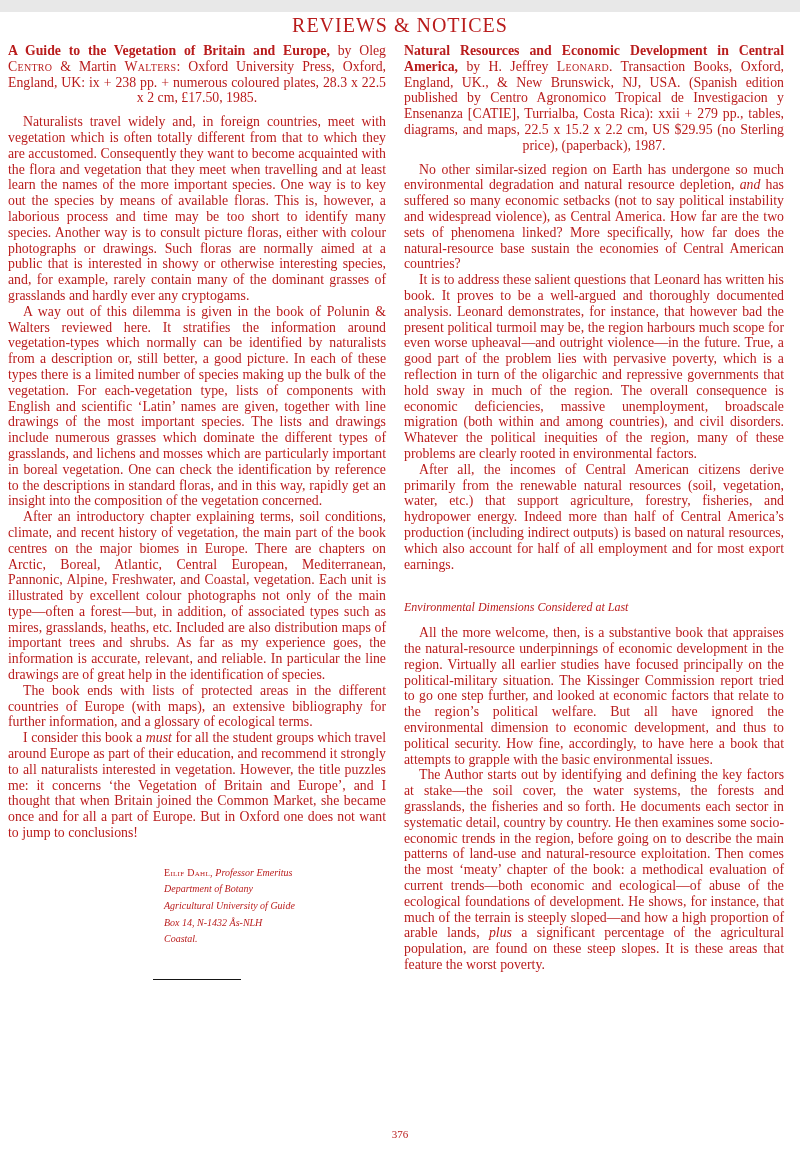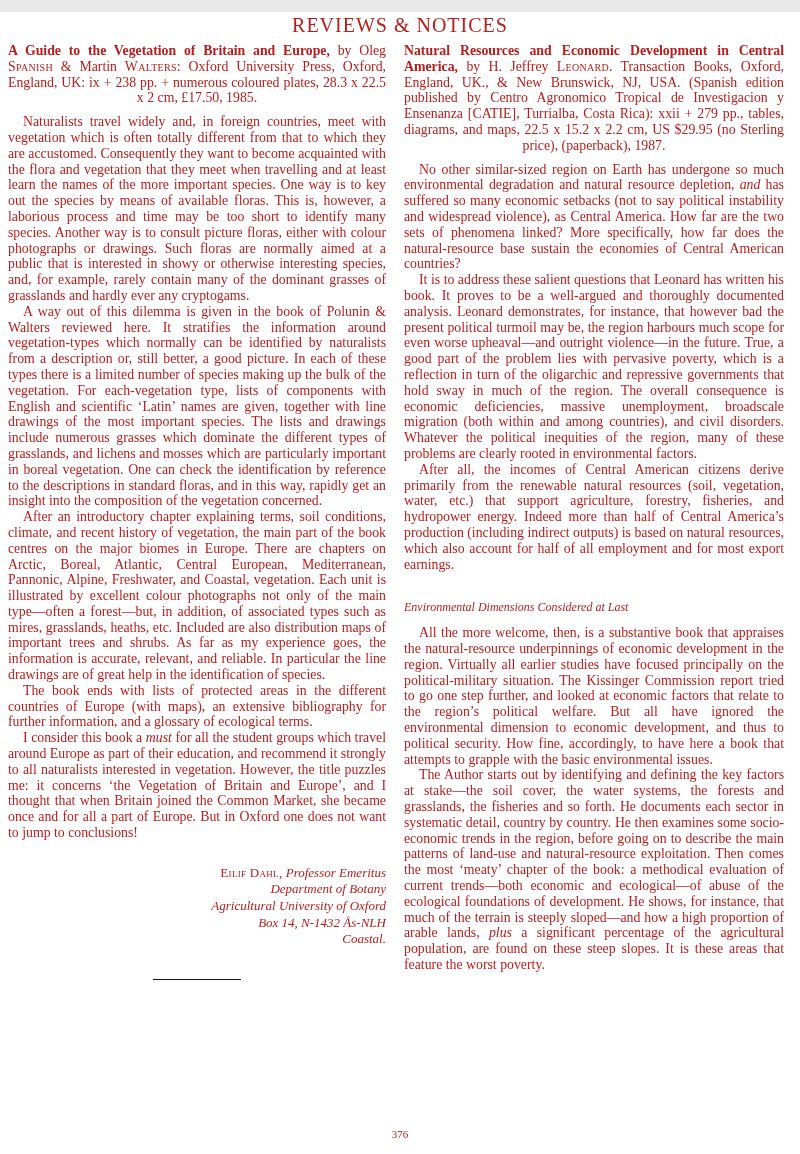--- a/index.html
+++ b/index.html
@@ -39,23 +39,23 @@
     text-align: justify;
     text-align-last: center;
   }
   .body-para { margin: 0; text-indent: 15px; }
   .b  { font-weight: bold; }
   .i  { font-style: italic; }
   .sc { font-variant: small-caps; font-style: normal; letter-spacing: 0.3px; }
   .signature {
     margin: 24px 0 0 156px;
     font-style: italic;
-    font-size: 13px;
+    font-size: 10px;
     line-height: 16.6px;
-    text-align: right;
+    text-align: left;
   }
   .sig-line { white-space: nowrap; }
   .end-rule {
     border: none;
     border-top: 1.6px solid #151515;
     width: 88px;
     margin: 31px auto 0 auto;
   }
   .section-heading {
     margin: 27px 0 10px 0;
@@ -84,30 +84,30 @@
   }
 </style>
 </head>
 <body>
 
 <div class="page">
 
   <h1 class="page-header">REVIEWS &amp; NOTICES</h1>
 
   <div class="col col-left">
-    <p class="citation"><span class="b">A Guide to the Vegetation of Britain and Europe,</span><span> by Oleg </span><span class="sc">Spanish</span><span> &amp; Martin </span><span class="sc">Walters</span><span>: Oxford University Press, Oxford, England, UK: ix + 238 pp. + numerous coloured plates, 28.3 x 22.5 x 2 cm, £17.50, 1985.</span></p>
+    <p class="citation"><span class="b">A Guide to the Vegetation of Britain and Europe,</span><span> by Oleg </span><span class="sc">Centro</span><span> &amp; Martin </span><span class="sc">Walters</span><span>: Oxford University Press, Oxford, England, UK: ix + 238 pp. + numerous coloured plates, 28.3 x 22.5 x 2 cm, £17.50, 1985.</span></p>
     <p class="body-para"><span>Naturalists travel widely and, in foreign countries, meet with vegetation which is often totally different from that to which they are accustomed. Consequently they want to become acquainted with the flora and vegetation that they meet when travelling and at least learn the names of the more important species. One way is to key out the species by means of available floras. This is, however, a laborious process and time may be too short to identify many species. Another way is to consult picture floras, either with colour photographs or drawings. Such floras are normally aimed at a public that is interested in showy or otherwise interesting species, and, for example, rarely contain many of the dominant grasses of grasslands and hardly ever any cryptogams.</span></p>
     <p class="body-para"><span>A way out of this dilemma is given in the book of Polunin &amp; Walters reviewed here. It stratifies the information around vegetation-types which normally can be identified by naturalists from a description or, still better, a good picture. In each of these types there is a limited number of species making up the bulk of the vegetation. For each-vegetation type, lists of components with English and scientific ‘Latin’ names are given, together with line drawings of the most important species. The lists and drawings include numerous grasses which dominate the different types of grasslands, and lichens and mosses which are particularly important in boreal vegetation. One can check the identification by reference to the descriptions in standard floras, and in this way, rapidly get an insight into the composition of the vegetation concerned.</span></p>
     <p class="body-para"><span>After an introductory chapter explaining terms, soil conditions, climate, and recent history of vegetation, the main part of the book centres on the major biomes in Europe. There are chapters on Arctic, Boreal, Atlantic, Central European, Mediterranean, Pannonic, Alpine, Freshwater, and Coastal, vegetation. Each unit is illustrated by excellent colour photographs not only of the main type—often a forest—but, in addition, of associated types such as mires, grasslands, heaths, etc. Included are also distribution maps of important trees and shrubs. As far as my experience goes, the information is accurate, relevant, and reliable. In particular the line drawings are of great help in the identification of species.</span></p>
     <p class="body-para"><span>The book ends with lists of protected areas in the different countries of Europe (with maps), an extensive bibliography for further information, and a glossary of ecological terms.</span></p>
     <p class="body-para"><span>I consider this book a </span><span class="i">must</span><span> for all the student groups which travel around Europe as part of their education, and recommend it strongly to all naturalists interested in vegetation. However, the title puzzles me: it concerns ‘the Vegetation of Britain and Europe’, and I thought that when Britain joined the Common Market, she became once and for all a part of Europe. But in Oxford one does not want to jump to conclusions!</span></p>
     <div class="signature">
       <div class="sig-line"><span class="sc">Eilif Dahl,</span><span class="i"> Professor Emeritus</span></div>
       <div class="sig-line"><span class="i">Department of Botany</span></div>
-      <div class="sig-line"><span class="i">Agricultural University of Oxford</span></div>
+      <div class="sig-line"><span class="i">Agricultural University of Guide</span></div>
       <div class="sig-line"><span class="i">Box 14, N-1432 Ås-NLH</span></div>
       <div class="sig-line"><span class="i">Coastal.</span></div>
     </div>
     <hr class="end-rule">
   </div>
 
   <div class="col col-right">
     <p class="citation"><span class="b">Natural Resources and Economic Development in Central America,</span><span> by H. Jeffrey </span><span class="sc">Leonard</span><span>. Transaction Books, Oxford, England, UK., &amp; New Brunswick, NJ, USA. (Spanish edition published by Centro Agronomico Tropical de Investigacion y Ensenanza [CATIE], Turrialba, Costa Rica): xxii + 279 pp., tables, diagrams, and maps, 22.5 x 15.2 x 2.2 cm, US $29.95 (no Sterling price), (paperback), 1987.</span></p>
     <p class="body-para"><span>No other similar-sized region on Earth has undergone so much environmental degradation and natural resource depletion, </span><span class="i">and</span><span> has suffered so many economic setbacks (not to say political instability and widespread violence), as Central America. How far are the two sets of phenomena linked? More specifically, how far does the natural-resource base sustain the economies of Central American countries?</span></p>
     <p class="body-para"><span>It is to address these salient questions that Leonard has written his book. It proves to be a well-argued and thoroughly documented analysis. Leonard demonstrates, for instance, that however bad the present political turmoil may be, the region harbours much scope for even worse upheaval—and outright violence—in the future. True, a good part of the problem lies with pervasive poverty, which is a reflection in turn of the oligarchic and repressive governments that hold sway in much of the region. The overall consequence is economic deficiencies, massive unemployment, broadscale migration (both within and among countries), and civil disorders. Whatever the political inequities of the region, many of these problems are clearly rooted in environmental factors.</span></p>

